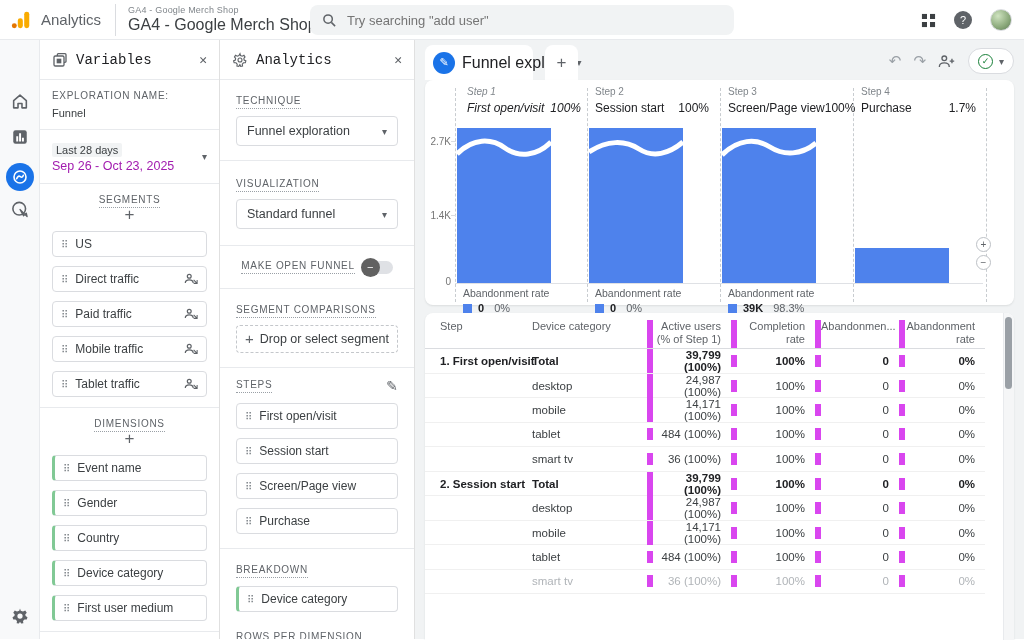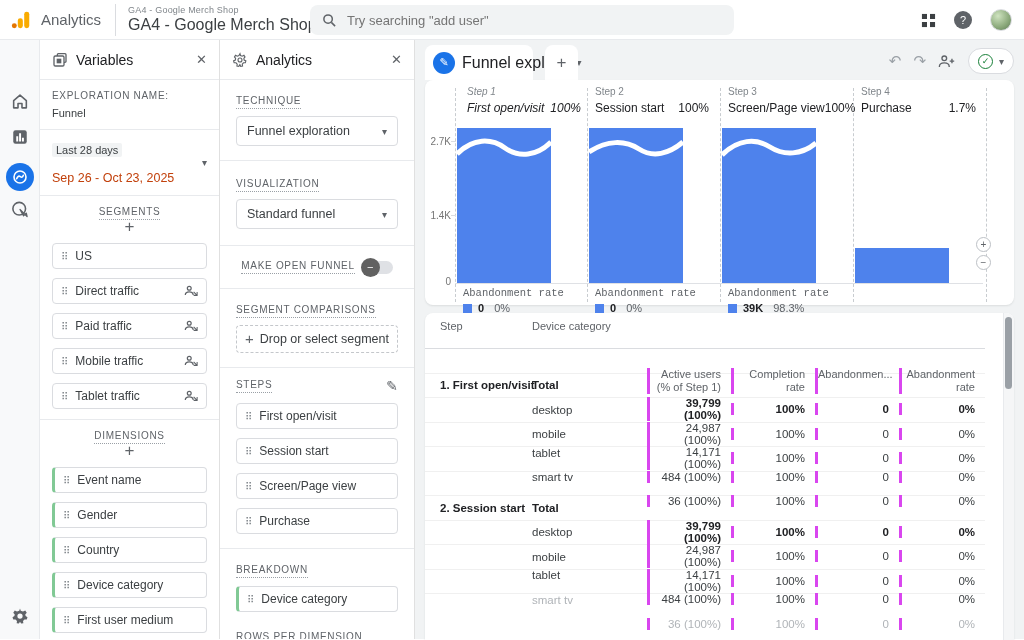--- a/index.html
+++ b/index.html
@@ -27,35 +27,35 @@
   
   .rail { position:relative; width:40px; background:#f8f9fa; border-right:1px solid #e8eaed; flex:none; }
   .rail-ic { position:absolute; left:50%; transform:translateX(-50%); display:flex; align-items:center; justify-content:center; }
   .explore-circle { width:28px; height:28px; border-radius:50%; background:#1a73e8; }
   .rail-gear { bottom:14px; position:absolute; left:50%; transform:translateX(-50%); }
 
   
   .panel { background:#fff; border-right:1px solid #e0e0e0; overflow:hidden; flex:none; }
   .vars-panel { width:180px; }
   .settings-panel { width:195px; }
-  .panel-head { height:40px; display:flex; align-items:center; padding:0 12px; border-bottom:1px solid #e8eaed; }
+  .panel-head { height:40px; display:flex; align-items:center; padding:0 12px; border-bottom:1px solid #e8eaed;font-family:Liberation Mono, monospace; }
   .panel-title { font-size:14px; color:#202124; margin-left:8px; }
   .panel-close { margin-left:auto; font-size:13px; color:#5f6368; cursor:pointer; }
   .sec { padding:10px 12px; }
   .sec-b { border-bottom:1px solid #e8eaed; }
   .sec-label { font-size:10px; letter-spacing:.7px; color:#5f6368; }
   .dotted { border-bottom:1px dotted #9aa0a6; padding-bottom:2px; }
   .sec-label-row { display:flex; align-items:center; justify-content:space-between;flex-direction:column; }
   .plus-btn { font-size:17px; color:#5f6368; line-height:14px; cursor:pointer; }
   .chip { height:26px; border:1px solid #dadce0; border-radius:4px; background:#fff; display:flex; align-items:center; padding:0 8px; margin-top:9px; font-size:12px; color:#3c4043; }
   .chip .drag { font-size:10px; color:#80868b; margin-right:8px; letter-spacing:-1px; }
   .chip.dim { border-left:3px solid #81c995; }
   .chip .shared { margin-left:auto; }
   .date-preset { display:inline-block; font-size:11px; color:#3c4043; background:#f1f3f4; padding:1px 4px; border-radius:2px; }
-  .date-range { font-size:12.5px; color:#c2410c; margin-top:13px; }
+  .date-range { font-size:12.5px; color:#a21caf; margin-top:1px; }
   .date-row { display:flex; align-items:center; }
   .caret { color:#5f6368; font-size:10px; }
   .dd-box { height:30px; border:1px solid #dadce0; border-radius:4px; display:flex; align-items:center; padding:0 10px; font-size:12.5px; color:#3c4043; margin-top:8px; justify-content:space-between; cursor:pointer; }
   .toggle-row { display:flex; align-items:center; justify-content:center; }
   .toggle { position:relative; width:30px; height:13px; border-radius:7px; background:#dfe1e5; margin-left:8px; cursor:pointer; flex:none; }
   .toggle .knob { position:absolute; left:-2px; top:-3px; width:19px; height:19px; border-radius:50%; background:#616161; color:#fff; font-size:11px; display:flex; align-items:center; justify-content:center; }
   .dashed-box { border:1px dashed #c4c7cb; border-radius:4px; height:28px; display:flex; align-items:center; justify-content:center; gap:6px; font-size:12.5px; color:#3c4043; margin-top:8px; cursor:pointer; }
   .steps-label-row { display:flex; align-items:center; justify-content:space-between; }
   .edit-pencil { color:#5f6368; font-size:14px; cursor:pointer; }
 
@@ -82,35 +82,35 @@
   .fstep-no { font-size:10px; color:#80868b; }
   .fstep-name-row { display:flex; justify-content:space-between; align-items:baseline; margin-top:4px; }
   .fstep-name { font-size:12px; color:#202124; white-space:nowrap; }
   .fstep-pct { font-size:12px; color:#202124; }
   .ytick { position:absolute; width:24px; text-align:right; font-size:10px; color:#757575; }
   .ytickline { position:absolute; left:26px; width:5px; border-top:1px solid #dadce0; }
   .axis { position:absolute; left:30px; width:528px; top:203px; border-top:1px solid #dfe1e5; }
   .fbar { position:absolute; top:48px; width:94px; height:155px; }
   .fbar4 { position:absolute; top:168px; width:94px; height:35px; background:#4e82ec; }
   .aband { position:absolute; top:207px; width:124px; }
-  .aband-title { font-size:10.5px; color:#5f6368;font-family:Liberation Mono, monospace; }
+  .aband-title { font-size:10.5px; color:#5f6368; }
   .aband-row { display:flex; align-items:center; gap:6px; margin-top:3px; }
   .aband-sq { width:9px; height:9px; background:#4e82ec; flex:none; }
   .aband-val { font-size:11px; font-weight:bold; color:#202124; }
   .aband-pct { font-size:11px; color:#5f6368; margin-left:4px; }
   .zoom-btns { position:absolute; left:551px; top:157px; display:flex; flex-direction:column; gap:3px; }
   .zoom-c { width:15px; height:15px; border-radius:50%; border:1px solid #bdc1c6; background:#fff; color:#5f6368; font-size:10px; display:flex; align-items:center; justify-content:center; cursor:pointer; }
 
   
   .tscroll-track { position:absolute; right:0; top:0; bottom:0; width:11px; background:#f5f6f7; border-left:1px solid #e8eaed; }
   .tscroll-thumb { position:absolute; right:2px; top:4px; width:7px; height:72px; border-radius:4px; background:#9aa0a6; cursor:pointer; }
   .trow, .thead { display:grid; grid-template-columns:107px 115px 84px 84px 84px 86px; width:560px; }
   .thead { height:36px; border-bottom:1px solid #dadce0; padding-top:7px; }
   .th { font-size:11px; color:#5f6368; line-height:13px; }
-  .th.num, .td.num { text-align:right; padding-right:10px; border-left:3px solid #d946ef;margin-top:48px; }
+  .th.num, .td.num { text-align:right; padding-right:10px; border-left:6px solid #d946ef; }
   .th.step { padding-left:15px; }
   .trow { height:24.5px; align-items:center; border-bottom:1px solid #f0f0f0; }
   .td { font-size:11.5px; color:#3c4043; }
   .td.step { padding-left:15px; font-weight:bold; color:#202124; white-space:nowrap; }
   .trow.total .td { font-weight:bold; color:#202124; }
   .trow.faded .td { color:#b0b4b8; font-weight:normal; }
   .trow.faded .td.step { color:#b0b4b8; }
   svg.ic { display:block; }
 </style>
 </head>

